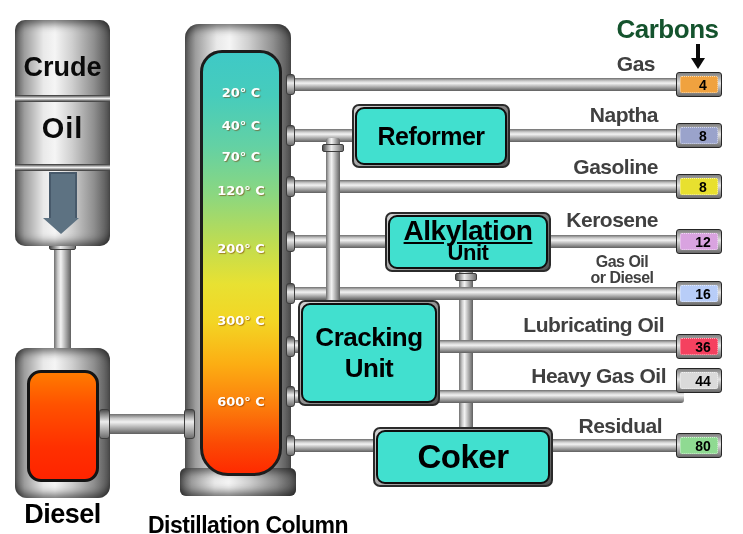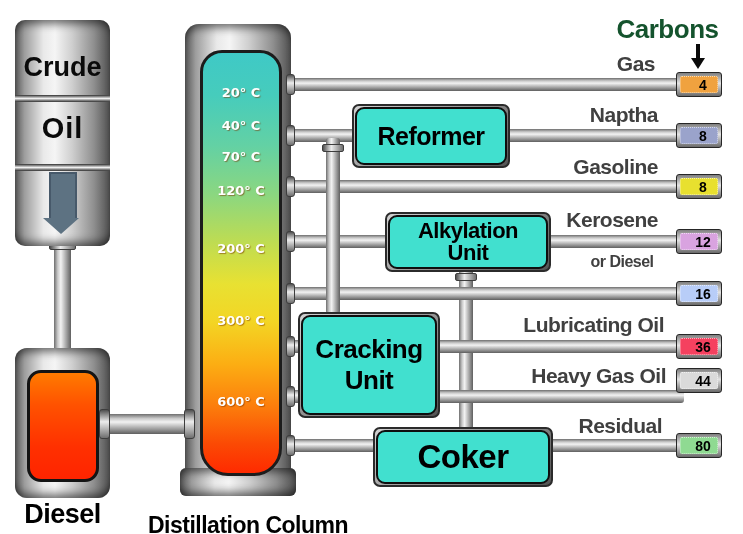--- a/index.html
+++ b/index.html
@@ -109,26 +109,26 @@
   <div class="collar" style="left:455px;top:273px;width:22px;"></div>
 
   <div class="unit" style="left:352px;top:104px;width:158px;height:64px;">
     <div class="unit-in" style="background-color: rgb(65, 224, 207);">
       <div style="font-size:25px;">Reformer</div>
     </div>
   </div>
 
   <div class="unit" style="left:385px;top:212px;width:166px;height:60px;">
     <div class="unit-in" style="line-height: 22px; background-color: rgb(65, 224, 207);">
-      <div style="font-size:22px;">Alkylation</div>
+      <div style="font-size:28px;text-decoration:underline;">Alkylation</div>
       <div style="font-size:22px;">Unit</div>
     </div>
   </div>
 
-  <div class="unit" style="left:298px;top:312px;width:142px;height:106px;">
+  <div class="unit" style="left:298px;top:300px;width:142px;height:106px;">
     <div class="unit-in" style="line-height: 31px; background-color: rgb(65, 224, 207);">
       <div style="font-size:26px;">Cracking</div>
       <div style="font-size:26px;">Unit</div>
     </div>
   </div>
 
   <div class="unit" style="left:373px;top:427px;width:180px;height:60px;">
     <div class="unit-in" style="background-color: rgb(65, 224, 207);">
       <div style="font-size:33px;">Coker</div>
     </div>
@@ -173,20 +173,21 @@
     <div class="cbox-in" style="background-color: rgb(143, 218, 146);">
         <span>80</span>
       </div>
     </div>
 
   <div class="prod-label" style="right:88px;top:52px;">Gas</div>
   <div class="prod-label" style="right:85px;top:103px;">Naptha</div>
   <div class="prod-label" style="right:85px;top:155px;">Gasoline</div>
   <div class="prod-label" style="right:85px;top:208px;">Kerosene</div>
   <div class="prod-label" style="left:572px;top:254px;width:100px;text-align:center;font-size:16px;line-height:16px;">
+    <div>Gas Oil</div>
     <div>or Diesel</div>
   </div>
   <div class="prod-label" style="right:79px;top:313px;">Lubricating Oil</div>
   <div class="prod-label" style="right:77px;top:364px;">Heavy Gas Oil</div>
   <div class="prod-label" style="right:81px;top:414px;">Residual</div>
 
   <div class="big-label" style="left: 610px; top: 14px; width: 115px; text-align: center; font-size: 26px; color: #14532d;">Carbons</div>
   <div style="position:absolute;left:696px;top:44px;width:4px;height:15px;background:#0a0a0a;"></div>
   <div style="position:absolute;left:691px;top:58px;width:0;height:0;border-left:7px solid transparent;border-right:7px solid transparent;border-top:11px solid #0a0a0a;"></div>
 

